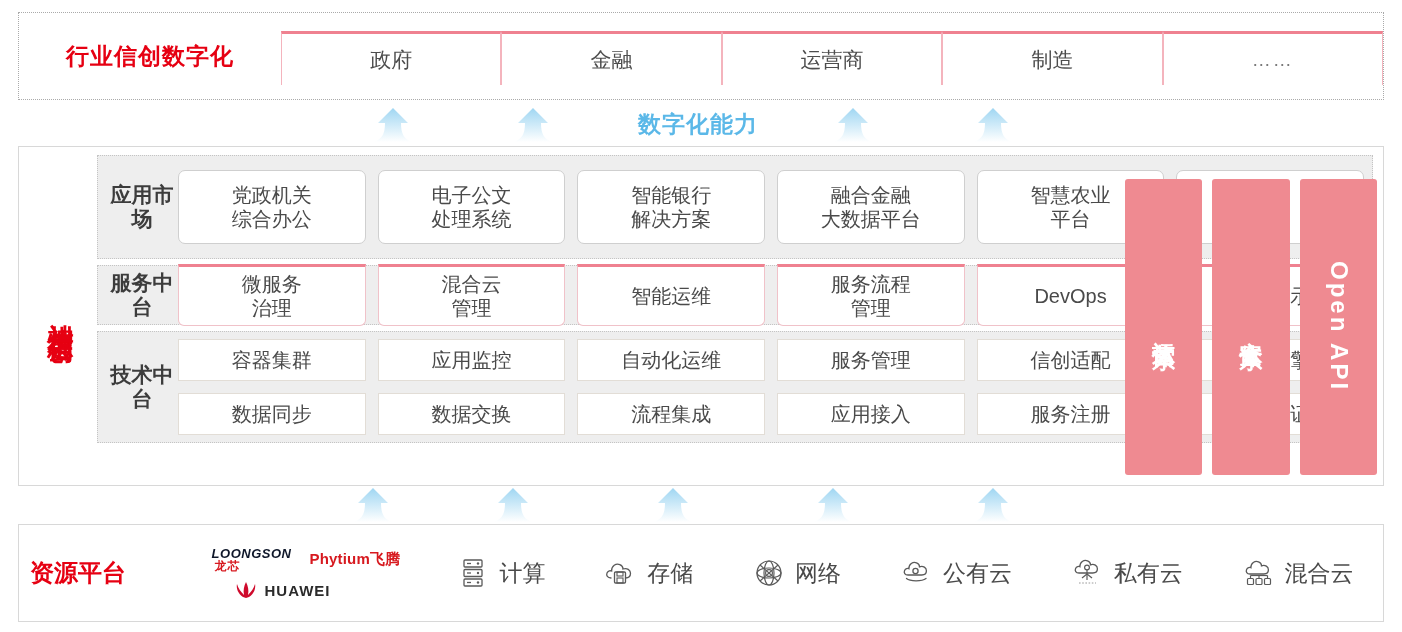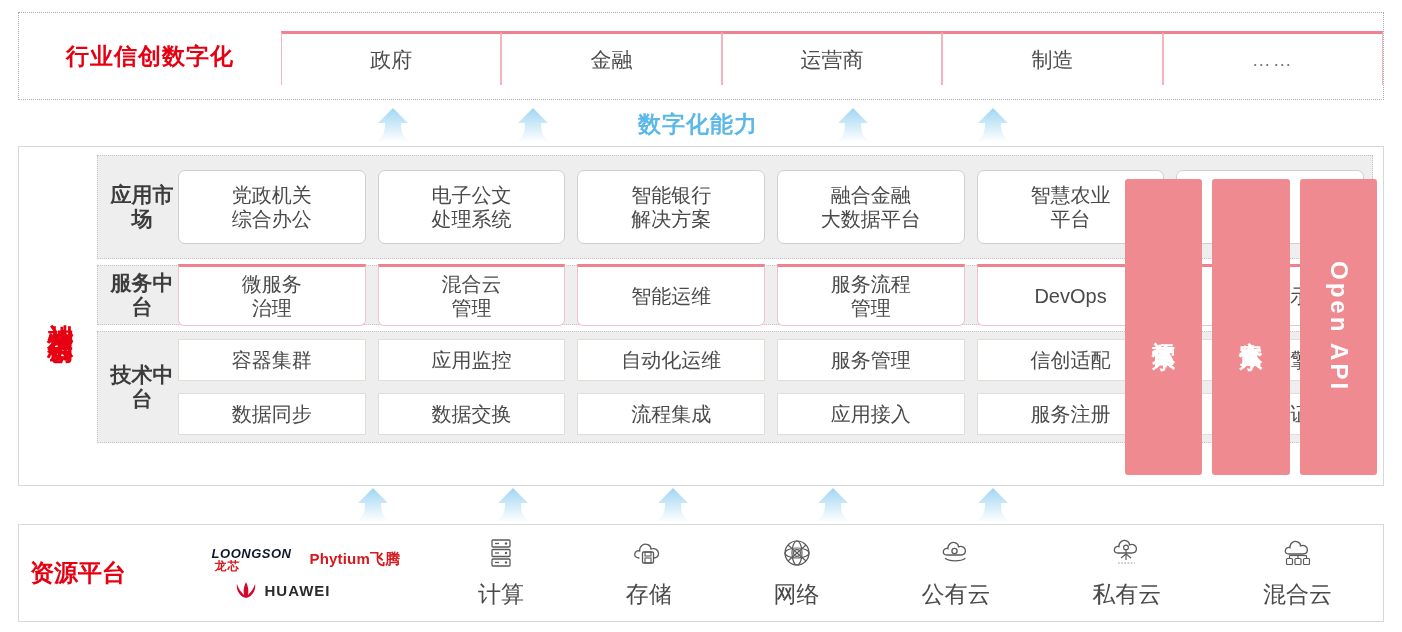--- a/index.html
+++ b/index.html
@@ -182,21 +182,21 @@
     color: #d7191f; font-weight: bold; font-size: 12px; letter-spacing: 1px;
   }
   .logo-phytium {
     color: #d7191f; font-weight: bold; font-size: 15px; letter-spacing: .2px;
   }
   .vendor-row2 { display: flex; align-items: center; gap: 7px; }
   .hw-mark { width: 24px; height: 18px; }
   .logo-huawei-text { font-weight: bold; font-size: 15px; color: #2b2b2b; letter-spacing: 1px; }
 
   .res-items { flex: 1; display: flex; align-items: center; justify-content: space-around; }
-  .res-item { display: flex; align-items: center; gap: 9px; flex-direction: column; }
+  .res-item { display: flex; align-items: center; gap: 9px; }
   .res-item .ri-icon { width: 34px; height: 34px; display: block; }
   .res-item .ri-label { font-size: 23px; color: #4a4a4a; }
 </style>
 </head>
 <body>
 
 <div class="page">
 
   <div class="industry-band">
     <div class="industry-title">行业信创数字化</div>

